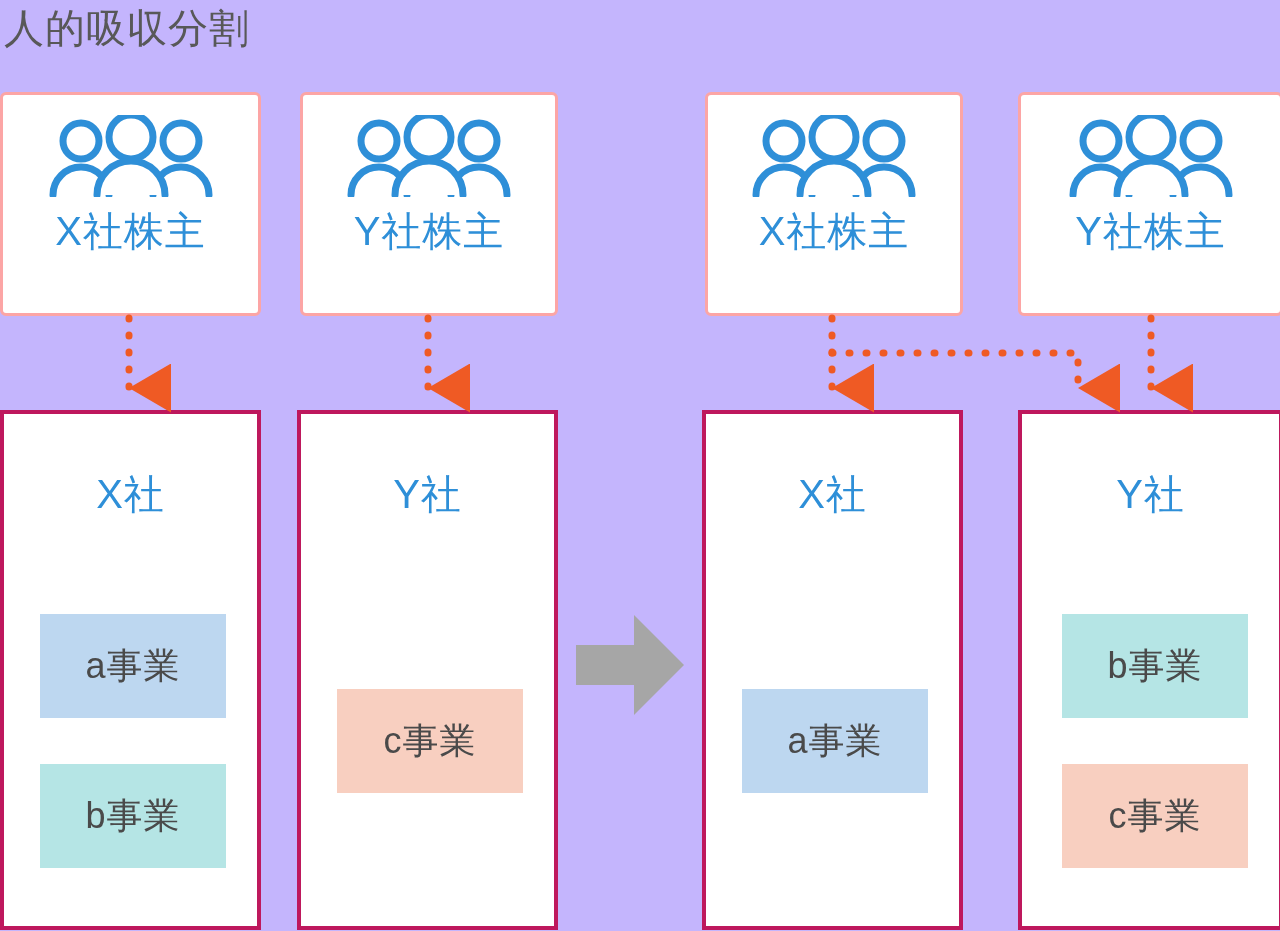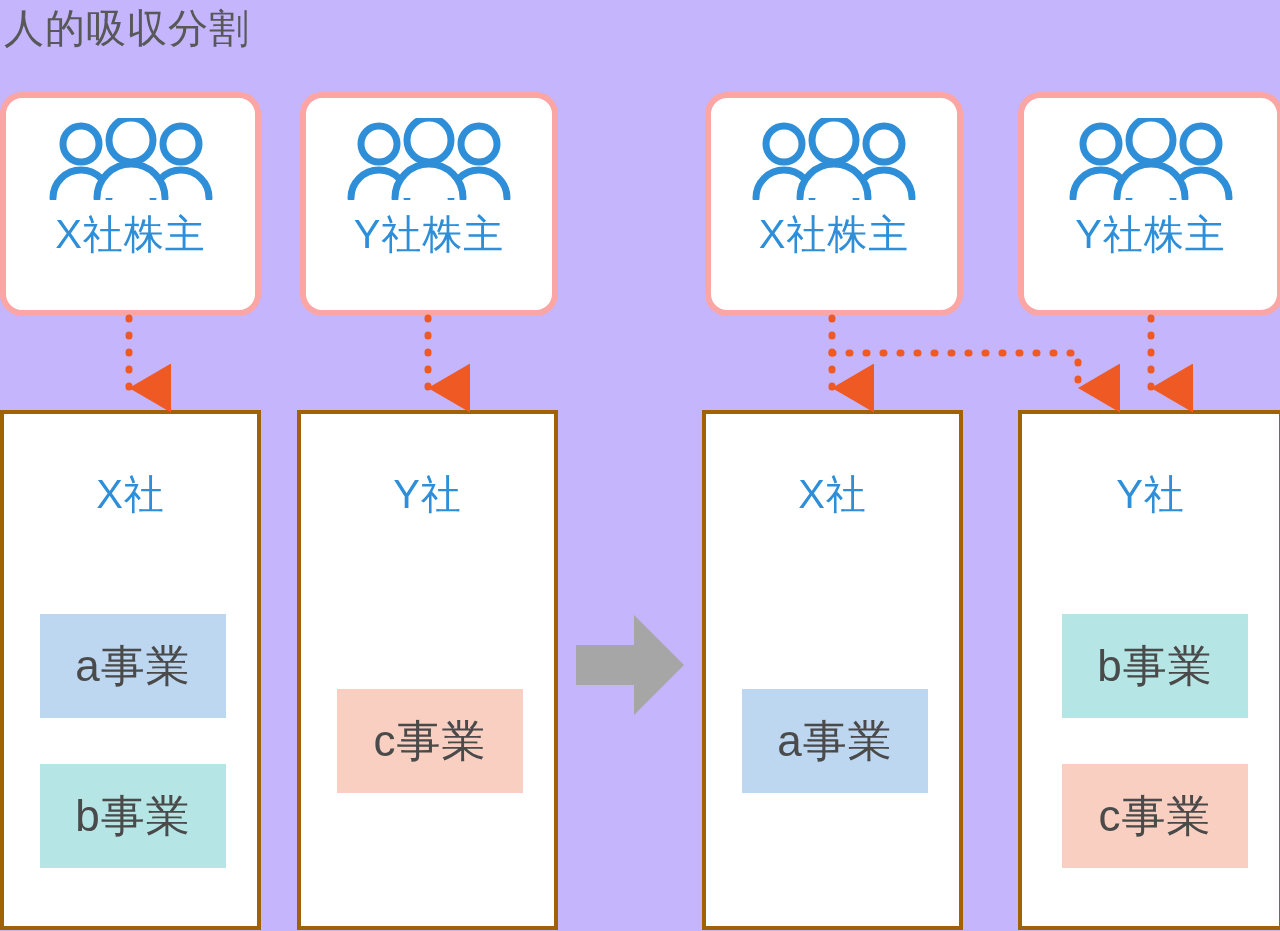--- a/index.html
+++ b/index.html
@@ -29,22 +29,22 @@
     letter-spacing: 1px;
     white-space: nowrap;
   }
 
   
   .shareholder-card {
     position: absolute;
     top: 92px;
     height: 224px;
     box-sizing: border-box;
-    border: 6px solid #fca5a5;
-    border-radius: 22px;
+    border: 3px solid #fca5a5;
+    border-radius: 6px;
     background: #ffffff;
     display: flex;
     flex-direction: column;
     align-items: center;
     justify-content: flex-start;
   }
   .people-icon {
     margin-top: 20px;
     width: 168px;
     height: 82px;
@@ -58,41 +58,41 @@
     white-space: nowrap;
     letter-spacing: 1px;
   }
 
   
   .company-box {
     position: absolute;
     top: 410px;
     height: 520px;
     box-sizing: border-box;
-    border: 4px solid #a16207;
+    border: 4px solid #be185d;
     background: #ffffff;
   }
   .company-name {
     position: absolute;
     left: 0;
     right: 0;
     top: 56px;
     text-align: center;
     font-size: 40px;
     line-height: 48px;
     color: #2e8fd8;
     letter-spacing: 1px;
   }
   .biz-block {
     position: absolute;
     height: 104px;
     display: flex;
     align-items: center;
     justify-content: center;
-    font-size: 44px;
+    font-size: 36px;
     color: #4a4a4a;
     letter-spacing: 1px;
     white-space: nowrap;
   }
 
   
   #arrow-layer {
     position: absolute;
     left: 0;
     top: 0;

